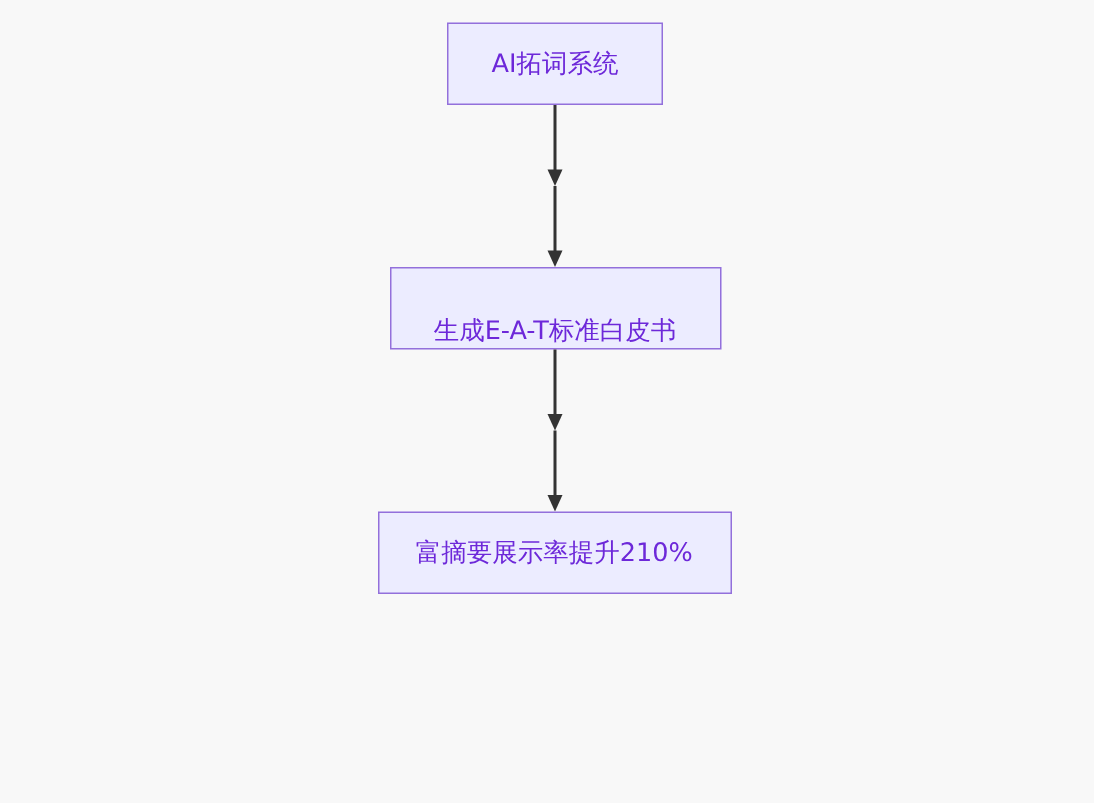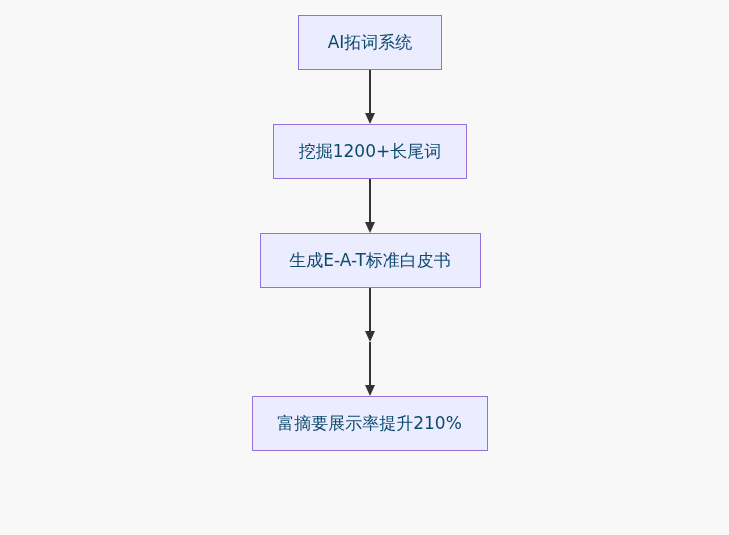--- a/index.html
+++ b/index.html
@@ -24,30 +24,30 @@
     display: flex;
     flex-direction: column;
     align-items: center;
   }
   .node {
     box-sizing: border-box;
     height: 55px;
     padding: 0 25px;
     background: #ECECFF;
     border: 1.5px solid #9370DB;
-    color: #0c4a6e;
+    color: #6d28d9;
     font-size: 17px;
     display: flex;
     align-items: center;
     justify-content: center;
     white-space: nowrap;
   }
   .node.n1 { min-width: 144px; }
   .node.n2 { min-width: 194px; }
-  .node.n3 { min-width: 221px; }
+  .node.n3 { min-width: 221px; align-items: flex-end; }
   .node.n4 { min-width: 215px; }
   .node.n5 { min-width: 236px; padding-left: 24px; }
   .arrow {
     height: 54px;
     display: flex;
     flex-direction: column;
     align-items: center;
   }
   .arrow .line {
     flex: 1;
@@ -71,23 +71,20 @@
 
     <div class="node n1">
       <span>AI拓词系统</span>
     </div>
 
     <div class="arrow">
       <div class="line"></div>
       <div class="head"></div>
     </div>
 
-    <div class="node n2">
-      <span>挖掘1200+长尾词</span>
-    </div>
 
     <div class="arrow">
       <div class="line"></div>
       <div class="head"></div>
     </div>
 
     <div class="node n3">
       <span>生成E-A-T标准白皮书</span>
     </div>
 

